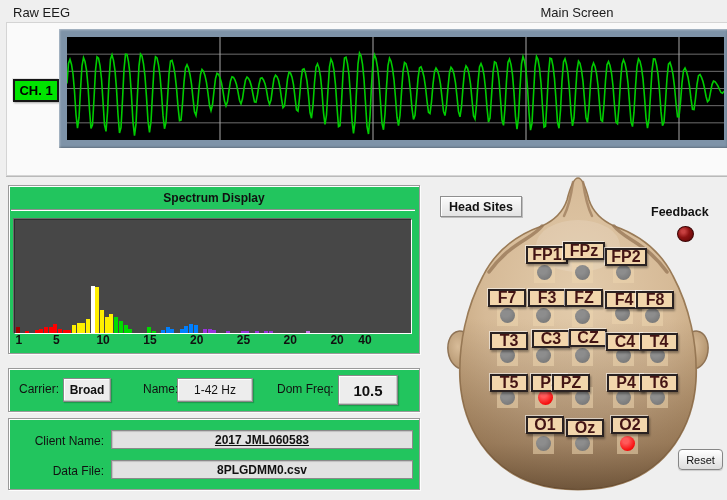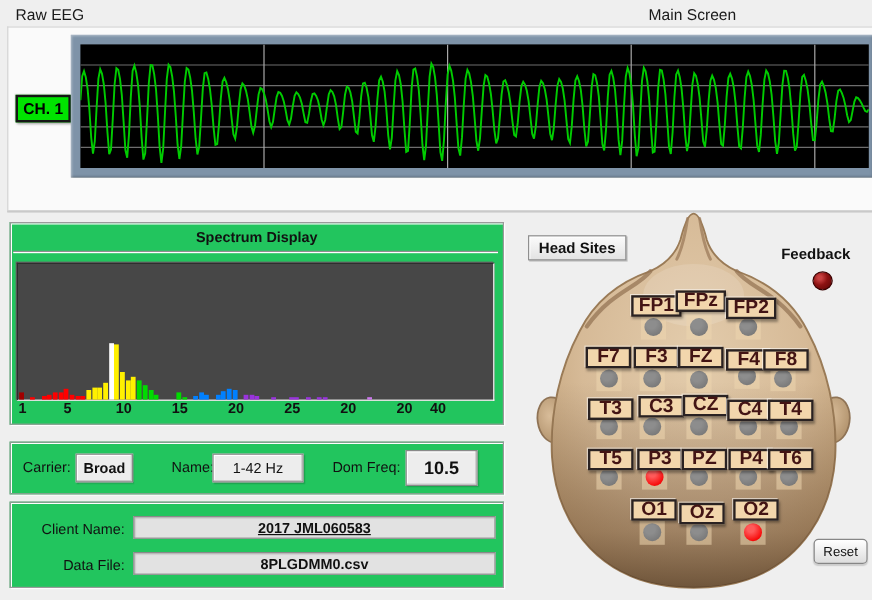--- a/index.html
+++ b/index.html
@@ -246,21 +246,21 @@
       <div class="dot abs off" style="left: 649.5px; top: 347.5px;"></div>
       <div class="site-label" style="left: 640px; top: 333px; width: 34px;">T4</div>
       <div class="dot-sq abs" style="left: 496.5px; top: 386.5px;"></div>
       <div class="dot abs off" style="left: 499.5px; top: 389.5px;"></div>
       <div class="site-label" style="left: 490px; top: 374px; width: 34px;">T5</div>
       <div class="dot-sq abs" style="left: 534.5px; top: 386.5px;"></div>
       <div class="dot abs on" style="left: 537.5px; top: 389.5px;"></div>
       <div class="site-label" style="left: 531px; top: 374px; width: 34px;">P3</div>
       <div class="dot-sq abs" style="left: 571.5px; top: 386.5px;"></div>
       <div class="dot abs off" style="left: 574.5px; top: 389.5px;"></div>
-      <div class="site-label" style="left: 568px; top: 374px; width: 34px;">PZ</div>
+      <div class="site-label" style="left: 552px; top: 374px; width: 34px;">PZ</div>
       <div class="dot-sq abs" style="left: 612.5px; top: 386.5px;"></div>
       <div class="dot abs off" style="left: 615.5px; top: 389.5px;"></div>
       <div class="site-label" style="left: 607px; top: 374px; width: 34px;">P4</div>
       <div class="dot-sq abs" style="left: 646.5px; top: 386.5px;"></div>
       <div class="dot abs off" style="left: 649.5px; top: 389.5px;"></div>
       <div class="site-label" style="left: 640px; top: 374px; width: 34px;">T6</div>
       <div class="dot-sq abs" style="left: 532.5px; top: 432.5px;"></div>
       <div class="dot abs off" style="left: 535.5px; top: 435.5px;"></div>
       <div class="site-label" style="left: 526px; top: 416px; width: 34px;">O1</div>
       <div class="dot-sq abs" style="left: 571.5px; top: 432.5px;"></div>

